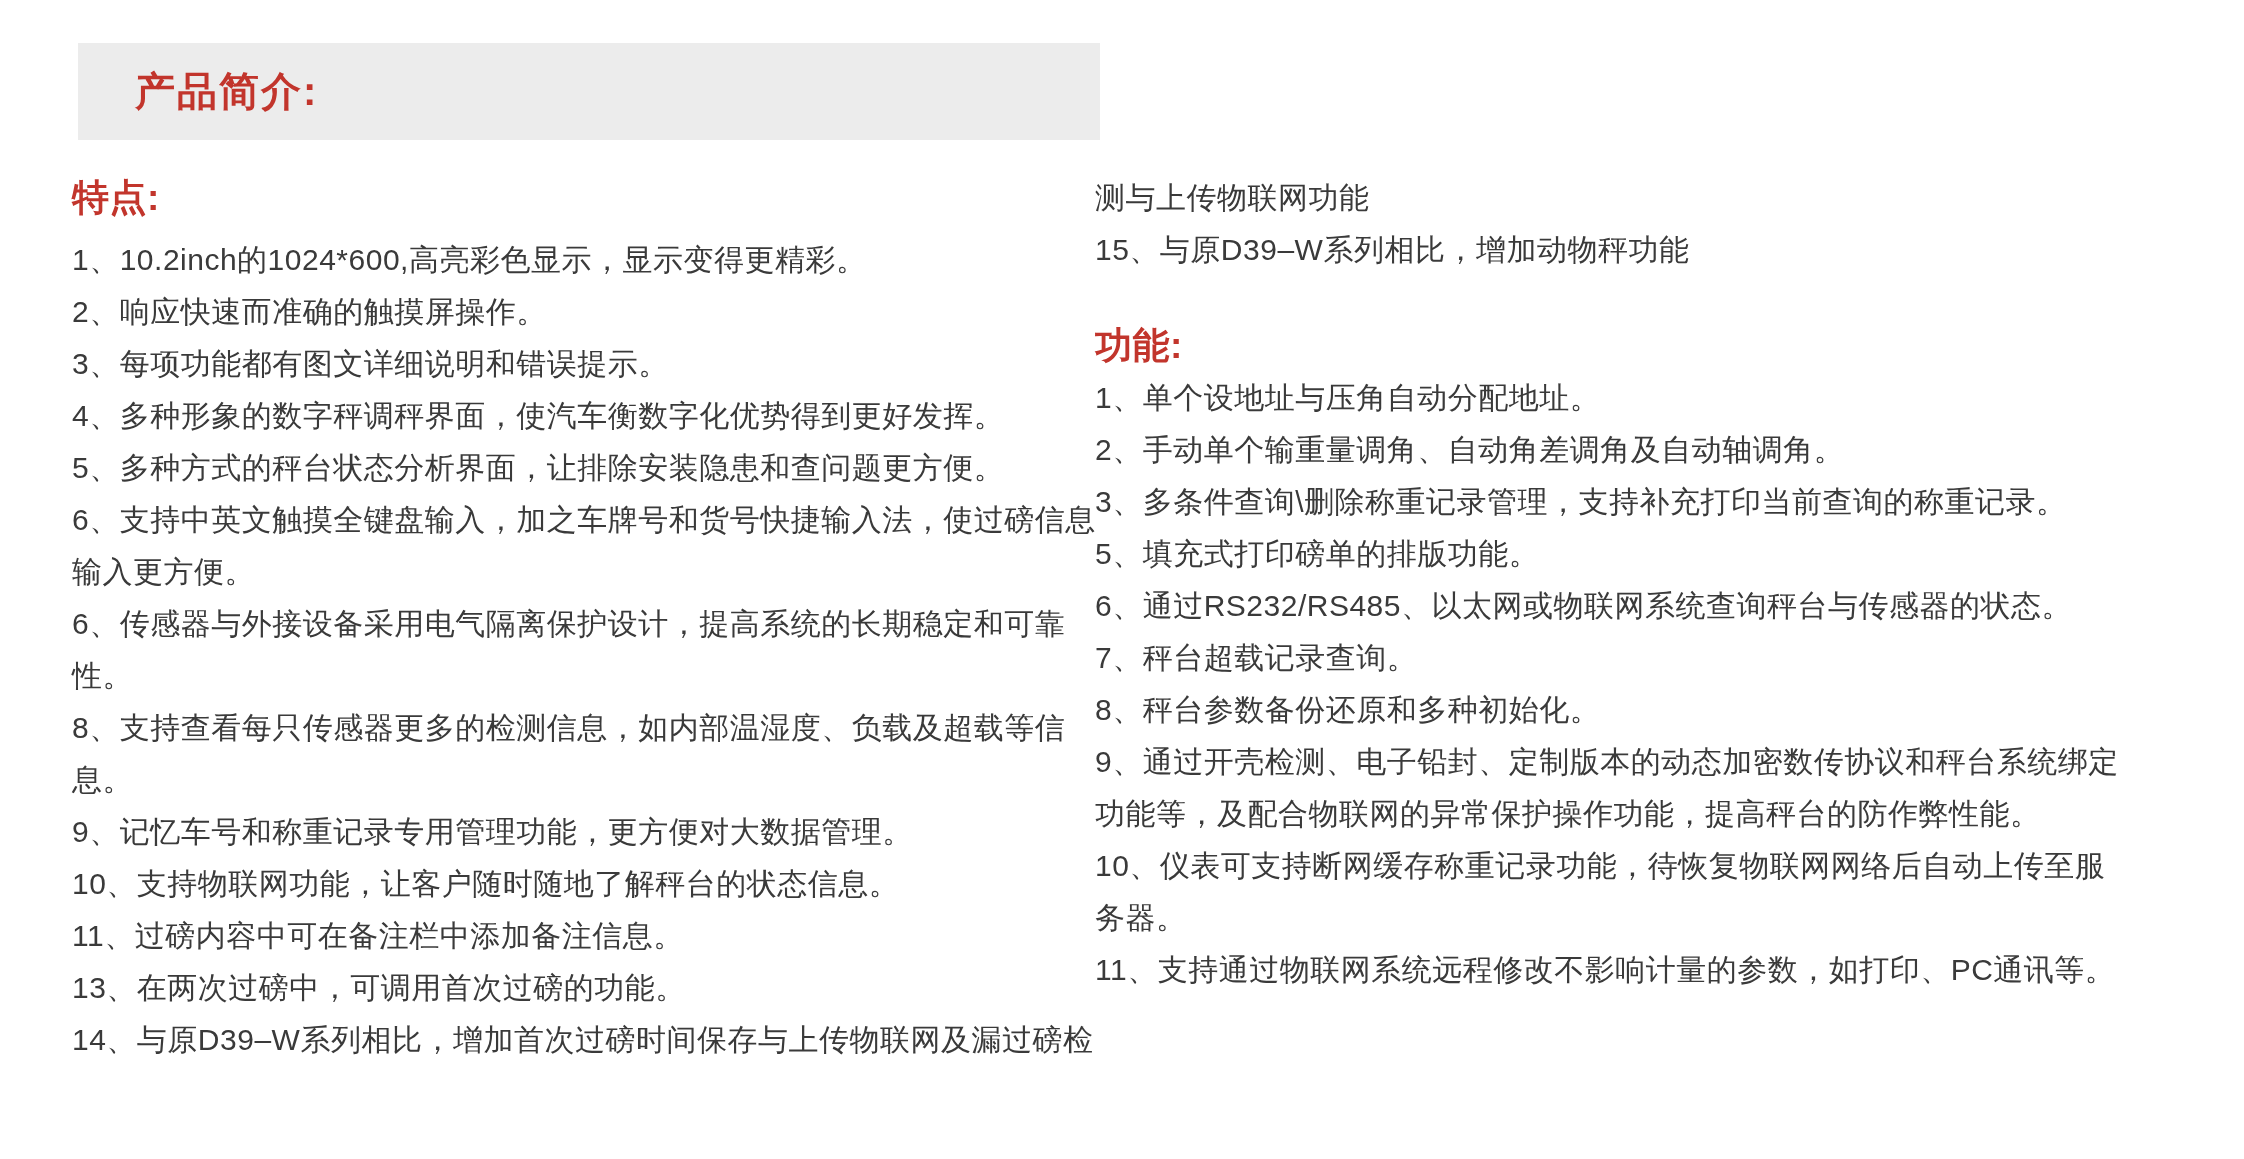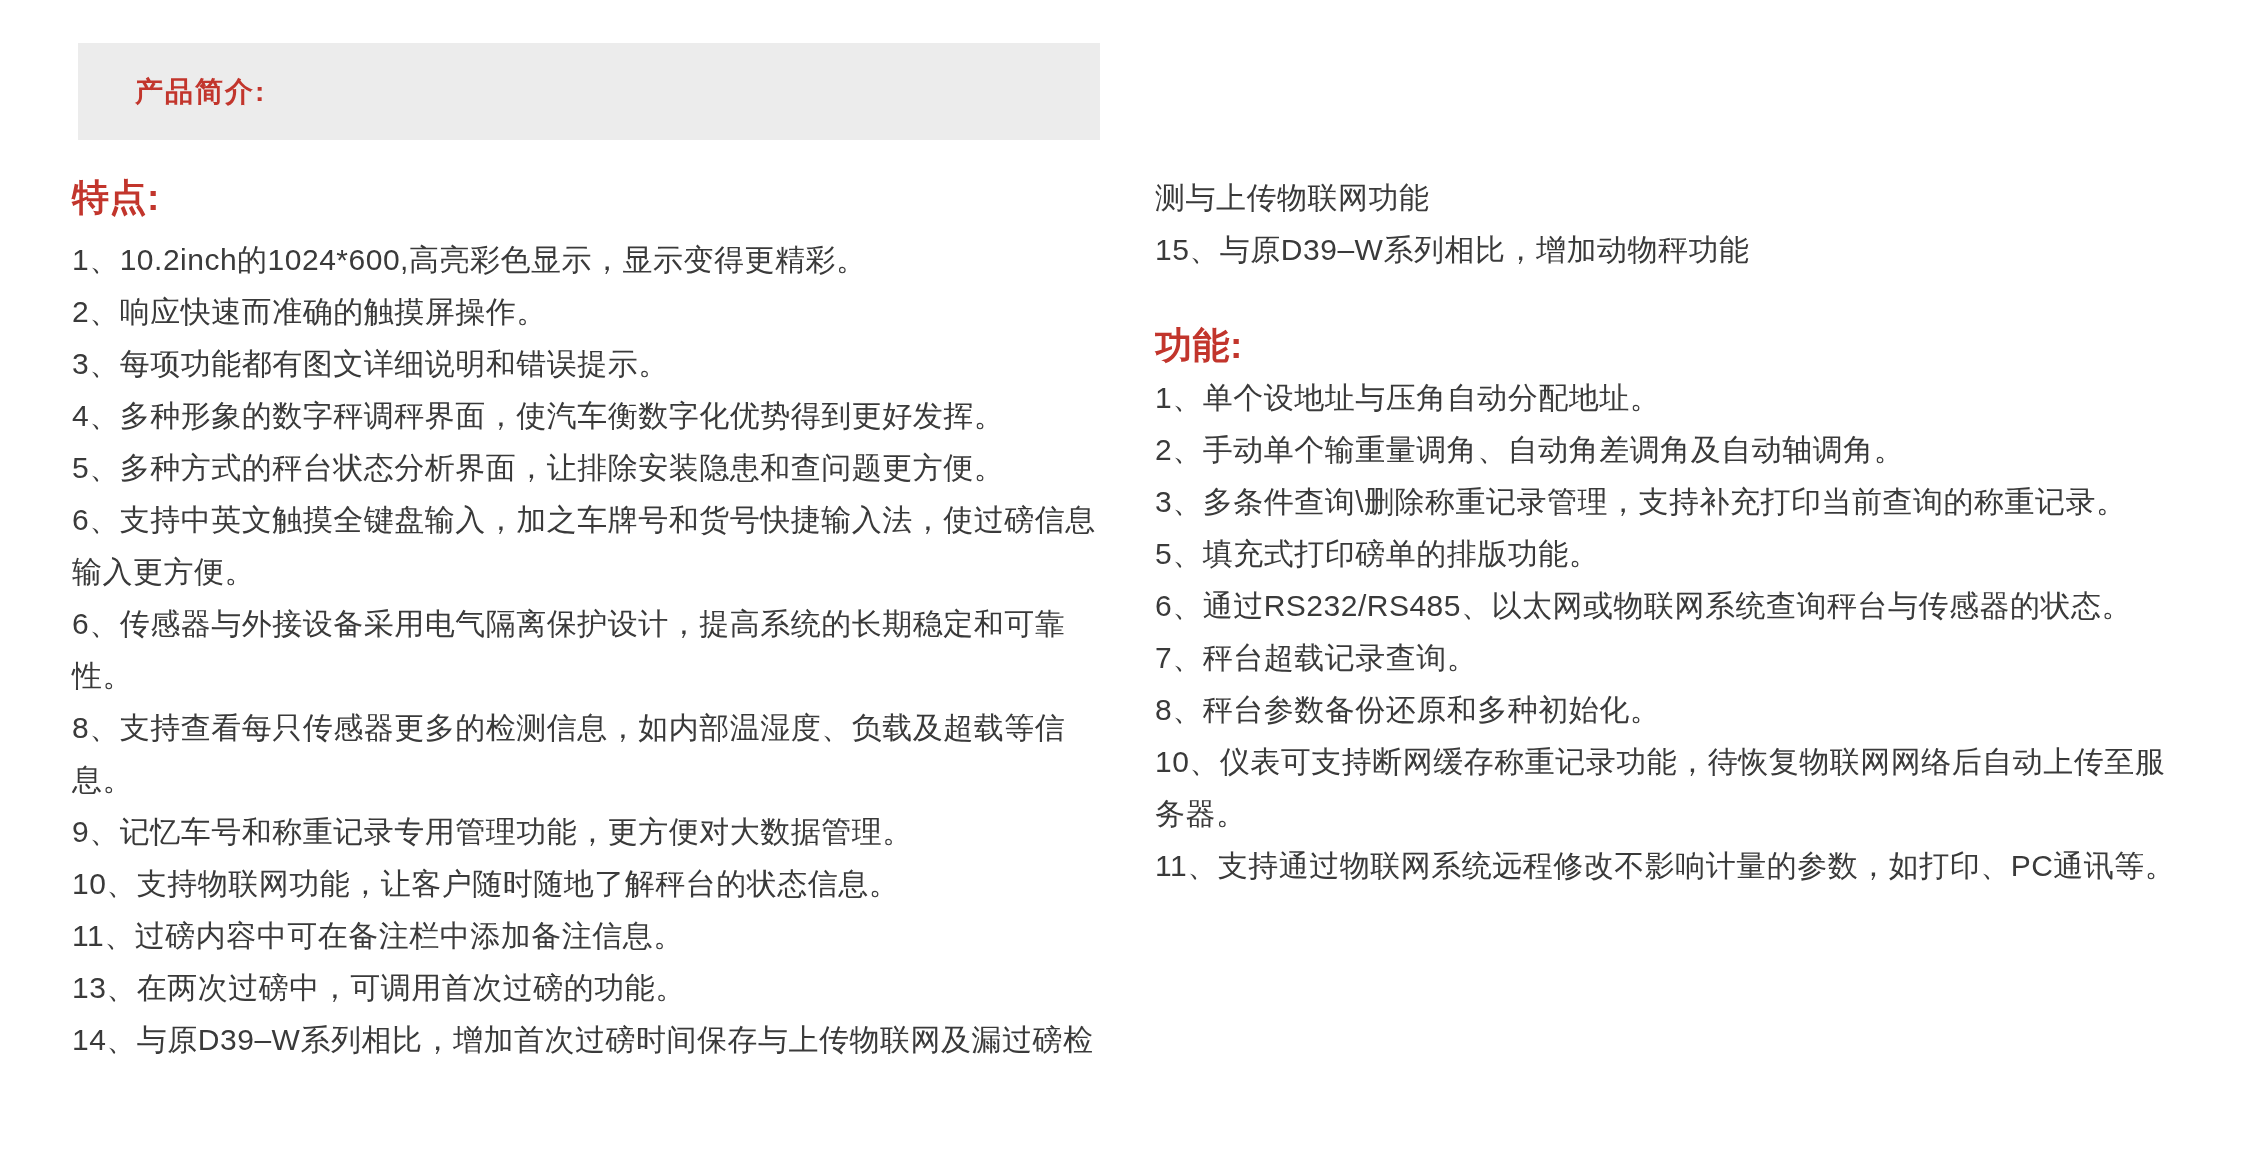--- a/index.html
+++ b/index.html
@@ -21,35 +21,35 @@
     left: 78px;
     top: 43px;
     width: 1022px;
     height: 97px;
     background: var(--banner-bg, #ececec);
     display: flex;
     align-items: center;
   }
   .banner-title {
     margin-left: 57px;
-    font-size: 28px;
+    font-size: 40px;
     font-weight: bold;
     color: var(--accent-red, #c2352c);
     letter-spacing: 2px;
   }
   .column {
     position: absolute;
     top: 172px;
     width: 1032px;
     font-size: 30px;
     line-height: 52px;
     letter-spacing: 0.5px;
   }
   .column.left  { left: 72px; }
-  .column.right { left: 1155px; }
+  .column.right { left: 1095px; }
   .column p { margin: 0; }
   .section-heading {
     color: var(--accent-red, #c2352c);
     font-weight: bold;
     font-size: 37px;
   }
   .column.left .section-heading { margin-bottom: 10px; }
   .column.right .section-heading { margin-top: 44px; }
   .item { color: var(--text, #3a3a3a); }
 </style>
@@ -83,17 +83,18 @@
     <p class="item">测与上传物联网功能</p>
     <p class="item">15、与原D39–W系列相比，增加动物秤功能</p>
     <p class="section-heading">功能:</p>
     <p class="item">1、单个设地址与压角自动分配地址。</p>
     <p class="item">2、手动单个输重量调角、自动角差调角及自动轴调角。</p>
     <p class="item">3、多条件查询\删除称重记录管理，支持补充打印当前查询的称重记录。</p>
     <p class="item">5、填充式打印磅单的排版功能。</p>
     <p class="item">6、通过RS232/RS485、以太网或物联网系统查询秤台与传感器的状态。</p>
     <p class="item">7、秤台超载记录查询。</p>
     <p class="item">8、秤台参数备份还原和多种初始化。</p>
+    <p class="item">9、通过开壳检测、电子铅封、定制版本的动态加密数传协议和秤台系统绑定功能等，及配合物联网的异常保护操作功能，提高秤台的防作弊性能。</p>
     <p class="item">10、仪表可支持断网缓存称重记录功能，待恢复物联网网络后自动上传至服务器。</p>
     <p class="item">11、支持通过物联网系统远程修改不影响计量的参数，如打印、PC通讯等。</p>
   </div>
 
 </div>
 
 </body></html>

